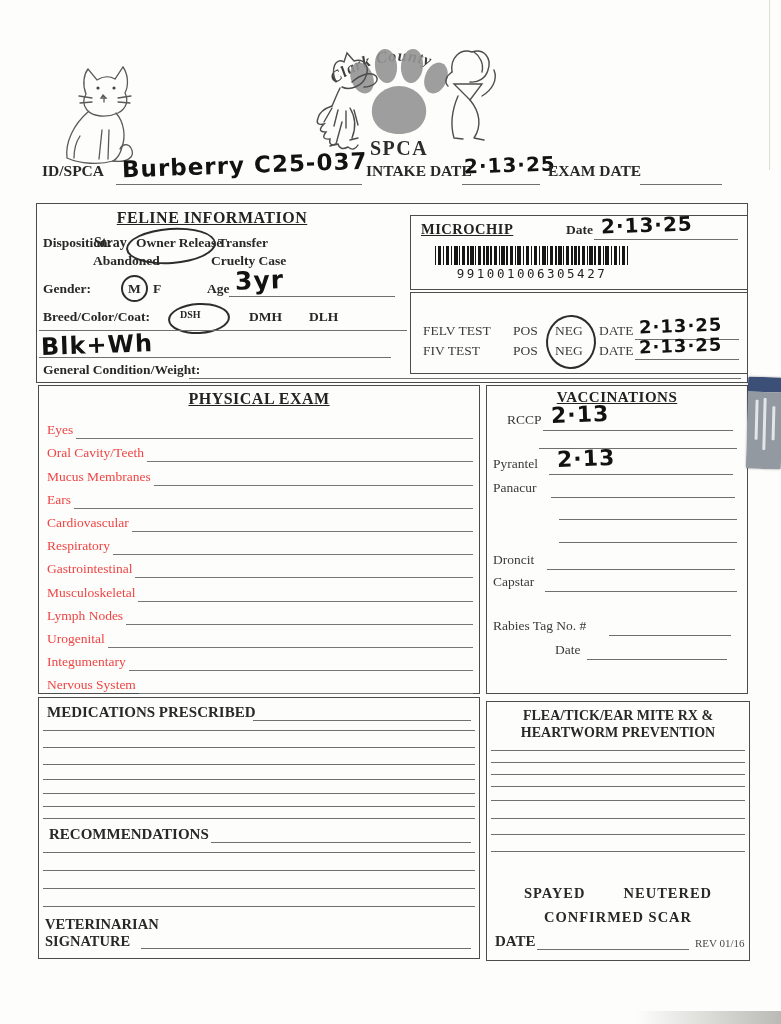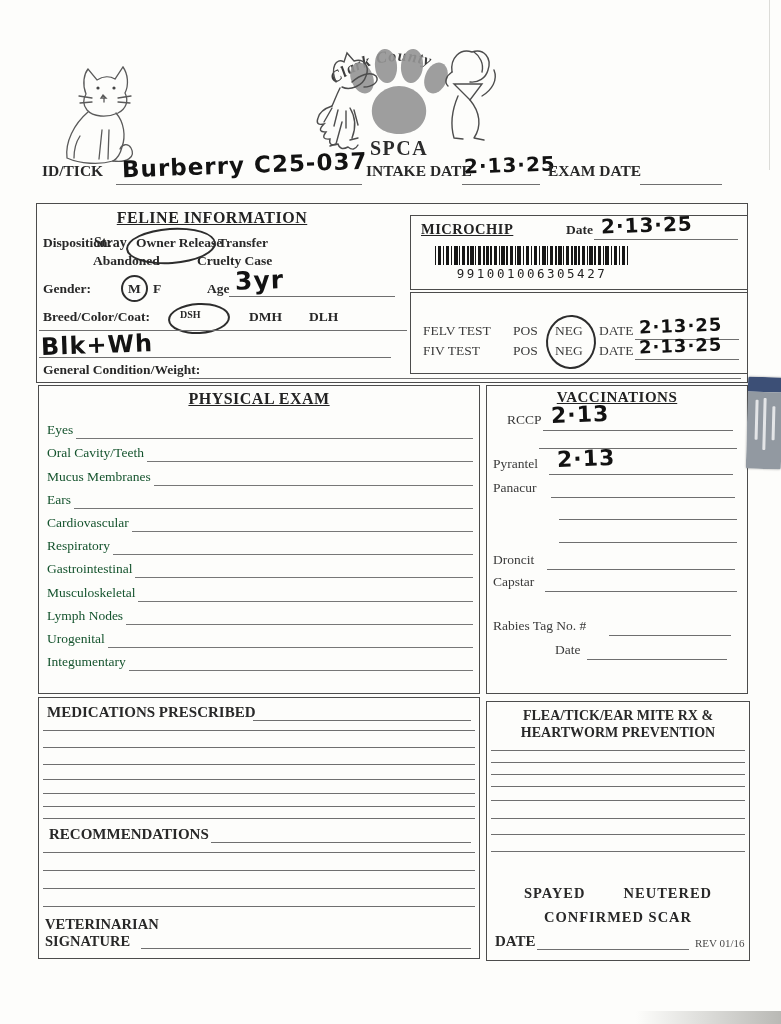--- a/index.html
+++ b/index.html
@@ -9,21 +9,21 @@
   .lbl{font-family:"Liberation Serif",serif;font-weight:bold;color:#282828;}
   .reg{font-family:"Liberation Serif",serif;color:#3a3a3a;}
   .title{font-family:"Liberation Serif",serif;font-weight:bold;color:#222;
          text-decoration:underline;letter-spacing:.5px;}
   .hw{font-family:"DejaVu Sans",sans-serif;font-weight:600;color:#121212;
       display:inline-block;transform:rotate(-2deg);letter-spacing:1px;white-space:nowrap;}
   .uline{position:absolute;border-bottom:1.4px solid #6f6f6f;}
   .box{position:absolute;border:1.6px solid #4c4c4c;background:transparent;}
   .circle{position:absolute;border:2px solid #2d2d2d;border-radius:50%;background:transparent;}
   .exrow{display:flex;align-items:flex-end;height:23.2px;padding:0 6px 0 8px;}
-  .exrow .exlbl{white-space:nowrap;font-size:13.5px;color:#14532d;padding-bottom:1px;}
+  .exrow .exlbl{white-space:nowrap;font-size:13.5px;color:#ef4444;padding-bottom:1px;}
   .exrow .exline{flex:1;border-bottom:1.3px solid #777;margin-left:3px;height:17px;}
   .barcode{position:absolute;height:19px;
      background:
        repeating-linear-gradient(90deg,#161616 0 1.5px,transparent 1.5px 3px,#161616 3px 6.5px,transparent 6.5px 8px),
        repeating-linear-gradient(90deg,#161616 0 1px,transparent 1px 5px,#161616 5px 6px,transparent 6px 11px);}
   .bcnum{font-family:"DejaVu Sans Mono",monospace;letter-spacing:2.5px;font-size:12.5px;color:#1d1d1d;text-align:center;}
   .sticker{position:absolute;width:35px;height:92px;transform:rotate(1.5deg);
            box-shadow:0 0 2px rgba(0,0,0,.35);border-radius:2px;overflow:hidden;}
   .sticker .band{height:15px;}
   .sticker .sbody{height:77px;position:relative;}
@@ -85,39 +85,39 @@
         <path d="M160,46 C154,50 152,56 156,60"></path>
         <path d="M162,58 L190,58 L178,74 Z"></path>
         <path d="M178,74 C188,86 190,100 182,112 M182,112 l10,2"></path>
         <path d="M166,70 C160,84 158,98 162,112 M162,112 l9,1"></path>
         <path d="M190,70 C200,64 206,54 202,44"></path>
       </g>
       <text x="107" y="129" text-anchor="middle" font-family="Liberation Serif, serif" font-weight="bold" font-size="20" letter-spacing="1.5" fill="#2c2c2c">SPCA</text>
     </svg>
   </div>
 
-  <span class="abs lbl" style="left:42px;top:162px;font-size:15.5px;">ID/TICK</span>
+  <span class="abs lbl" style="left:42px;top:162px;font-size:15.5px;">ID/SPCA</span>
   <div class="uline" style="left:116px;top:158px;width:246px;height:26px;"></div>
   <span class="abs hw" style="left:122px;top:152px;font-size:23px;">Burberry C25-037</span>
   <span class="abs lbl" style="left:366px;top:162px;font-size:15.5px;">INTAKE DATE</span>
   <div class="uline" style="left:462px;top:158px;width:78px;height:26px;"></div>
   <span class="abs hw" style="left:464px;top:153px;font-size:20px;">2·13·25</span>
   <span class="abs lbl" style="left:548px;top:162px;font-size:15.5px;">EXAM DATE</span>
   <div class="uline" style="left:640px;top:158px;width:82px;height:26px;"></div>
 
   <div class="box" style="left:36px;top:203px;width:710px;height:178px;">
     <div class="abs title" style="left:30px;top:5px;width:290px;text-align:center;font-size:16px;">FELINE INFORMATION</div>
 
     <span class="abs lbl" style="left:6px;top:31px;font-size:13.5px;">Disposition:</span>
     <span class="abs lbl" style="left:57px;top:31px;font-size:14px;">Stray</span>
     <span class="abs lbl" style="left:99px;top:31px;font-size:13.5px;">Owner Release</span>
     <span class="abs lbl" style="left:181px;top:31px;font-size:13.5px;">Transfer</span>
     <div class="circle" style="left:89px;top:24px;width:86px;height:32px;transform:rotate(-4deg);"></div>
     <span class="abs lbl" style="left:56px;top:49px;font-size:13.5px;">Abandoned</span>
-    <span class="abs lbl" style="left:120px;top:49px;font-size:13.5px;padding-left:40px;">Cruelty Case</span>
+    <span class="abs lbl" style="left:134px;top:49px;font-size:13.5px;padding-left:40px;">Cruelty Case</span>
 
     <span class="abs lbl" style="left:6px;top:77px;font-size:13.5px;">Gender:</span>
     <span class="abs lbl" style="left:91px;top:77px;font-size:13.5px;">M</span>
     <div class="circle" style="left:84px;top:71px;width:23px;height:23px;"></div>
     <span class="abs lbl" style="left:116px;top:77px;font-size:13.5px;">F</span>
     <span class="abs lbl" style="left:170px;top:77px;font-size:13.5px;">Age</span>
     <div class="uline" style="left:192px;top:70px;width:166px;height:22px;"></div>
     <span class="abs hw" style="left:198px;top:62px;font-size:25px;">3yr</span>
 
     <span class="abs lbl" style="left:6px;top:105px;font-size:13.5px;">Breed/Color/Coat:</span>
@@ -199,20 +199,24 @@
       <div class="exrow">
           <span class="exlbl">Lymph Nodes</span>
           <span class="exline"></span>
         </div>
       <div class="exrow">
           <span class="exlbl">Urogenital</span>
           <span class="exline"></span>
         </div>
       <div class="exrow">
           <span class="exlbl">Integumentary</span>
+          <span class="exline"></span>
+        </div>
+      <div class="exrow">
+          <span class="exlbl">Nervous System</span>
           <span class="exline"></span>
         </div>
     </div>
   </div>
 
   <div class="box" style="left:486px;top:385px;width:260px;height:307px;">
     <div class="abs title" style="left:0;top:3px;width:260px;text-align:center;font-size:15px;">VACCINATIONS</div>
     <span class="abs reg" style="left:20px;top:26px;font-size:13.5px;">RCCP</span>
     <div class="uline" style="left:56px;top:22px;width:190px;height:22px;"></div>
     <span class="abs hw" style="left:64px;top:16px;font-size:22px;">2·13</span>

